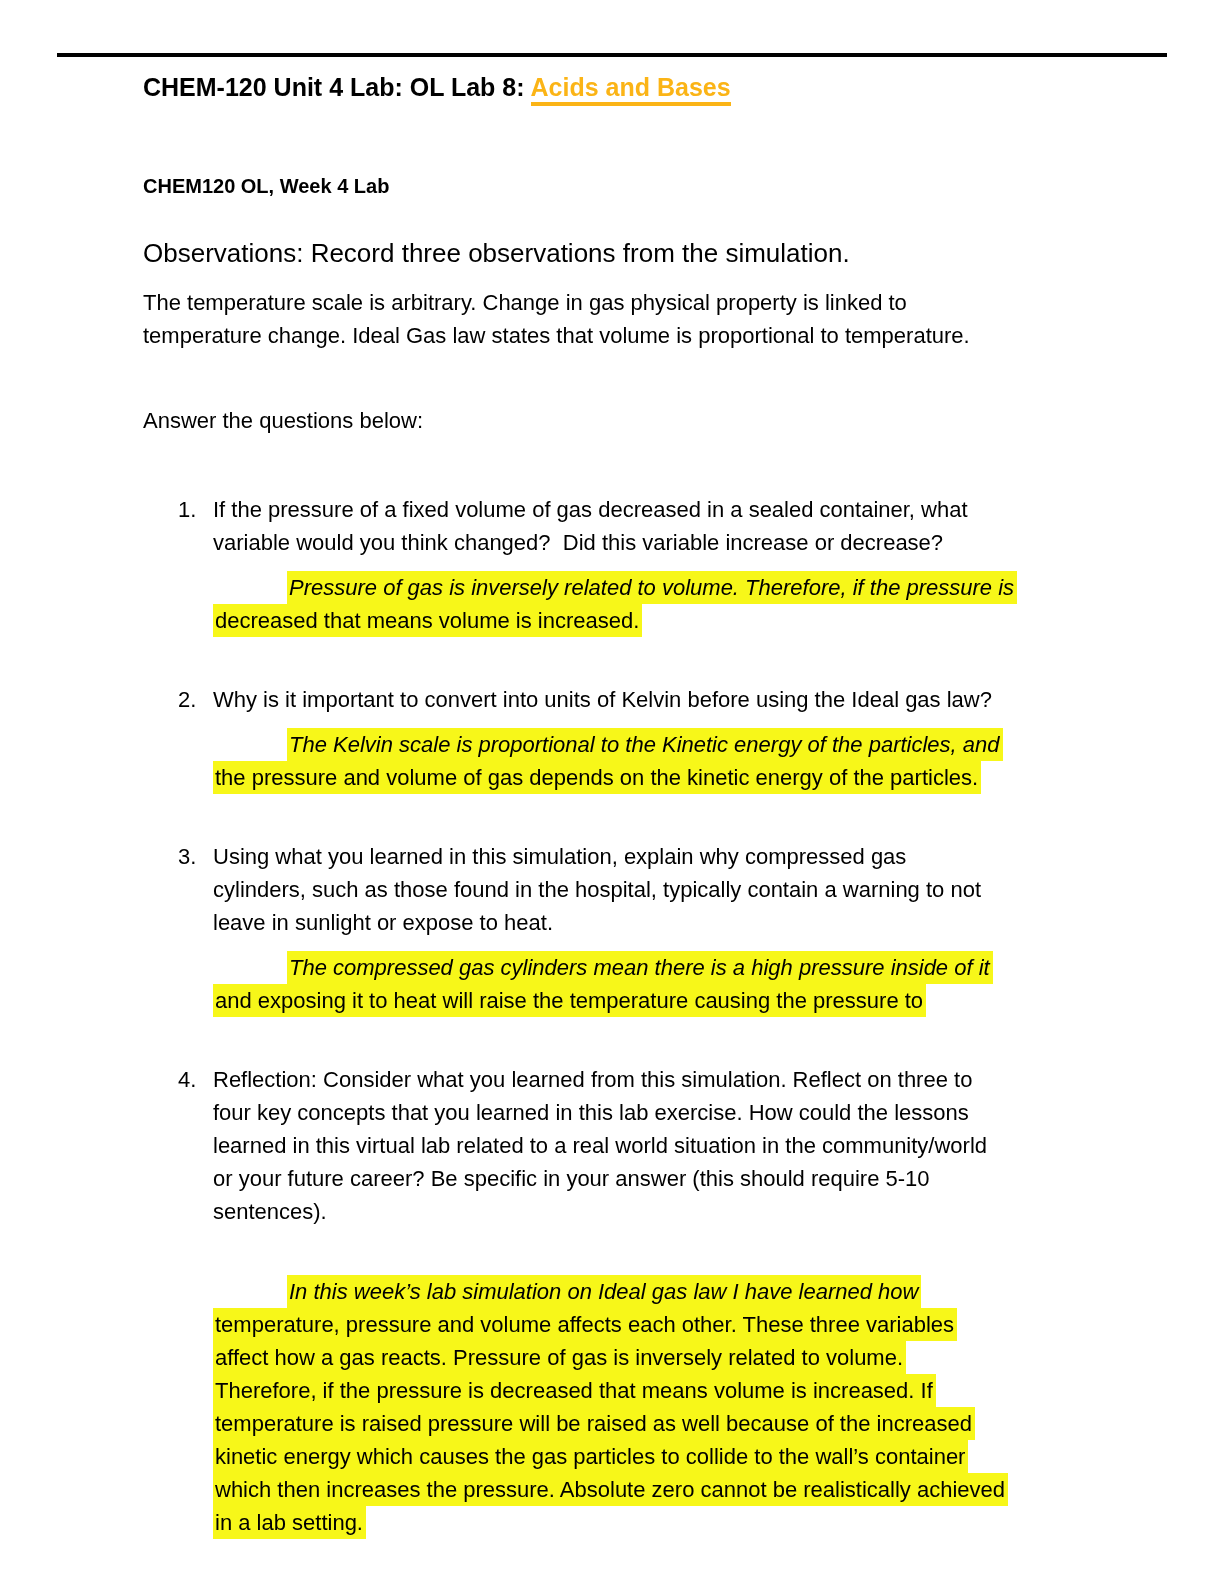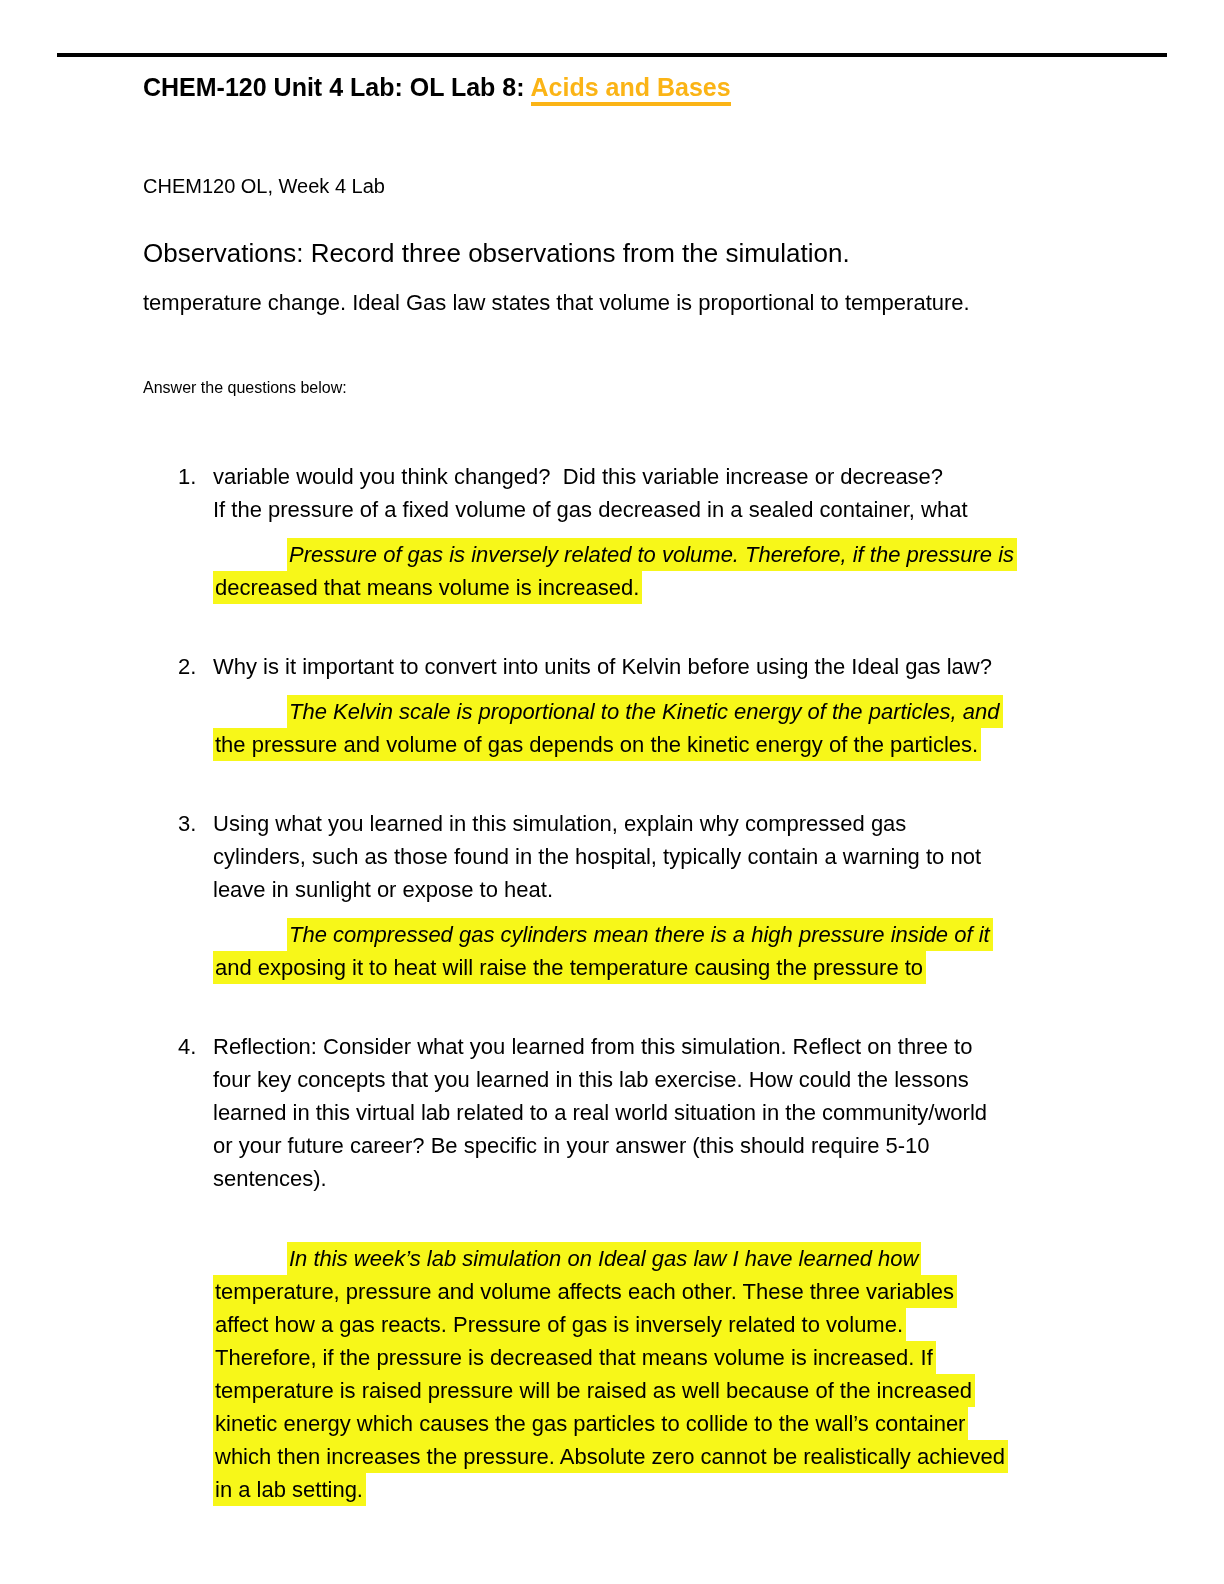--- a/index.html
+++ b/index.html
@@ -42,34 +42,35 @@
   .title-link {
     color: var(--accent);
     border-bottom: 4px solid var(--accent);
     padding-bottom: 1px;
     cursor: pointer;
   }
   .subtitle {
     margin-top: 70px;
     font-size: 20px;
     line-height: 23px;
+    font-weight: bold;
   }
   .observations {
     margin-top: 42px;
     font-size: 26px;
     line-height: 26px;
   }
   .intro {
     margin-top: 20px;
     font-size: 22px;
     line-height: 33px;
   }
   .prompt {
     margin-top: 52px;
-    font-size: 16px;
+    font-size: 22px;
     line-height: 33px;
   }
   .qa-block { margin-top: 46px; }
   .qa-block.first { margin-top: 56px; }
   .q-row {
     display: flex;
     padding-left: 35px;   
     font-size: 22px;
     line-height: 33px;
   }
@@ -96,32 +97,33 @@
   <hr class="top-rule">
   <div class="content">
 
     <h1 class="doc-title"><span>CHEM-120 Unit 4 Lab: OL Lab 8: </span><span class="title-link">Acids and Bases</span></h1>
 
     <div class="subtitle line">CHEM120 OL, Week 4 Lab</div>
 
     <div class="observations line">Observations: Record three observations from the simulation.</div>
 
     <div class="intro">
+        <div class="line">The temperature scale is arbitrary. Change in gas physical property is linked to</div>
         <div class="line">temperature change. Ideal Gas law states that volume is proportional to temperature.</div>
       </div>
 
     <div class="prompt line">Answer the questions below:</div>
 
     <div id="questions">
         <section class="qa-block first">
           <div class="q-row">
             <div class="q-num">1.</div>
             <div class="q-lines">
+              <div class="line">If the pressure of a fixed volume of gas decreased in a sealed container, what</div>
               <div class="line">variable would you think changed?  Did this variable increase or decrease?</div>
-              <div class="line">If the pressure of a fixed volume of gas decreased in a sealed container, what</div>
             </div>
           </div>
           <div class="answer">
             <div class="line indent"><span class="hl">Pressure of gas is inversely related to volume. Therefore, if the pressure is</span></div>
             <div class="line"><span class="hl">decreased that means volume is increased.</span></div>
           </div>
         </section>
         <section class="qa-block">
           <div class="q-row">
             <div class="q-num">2.</div>

